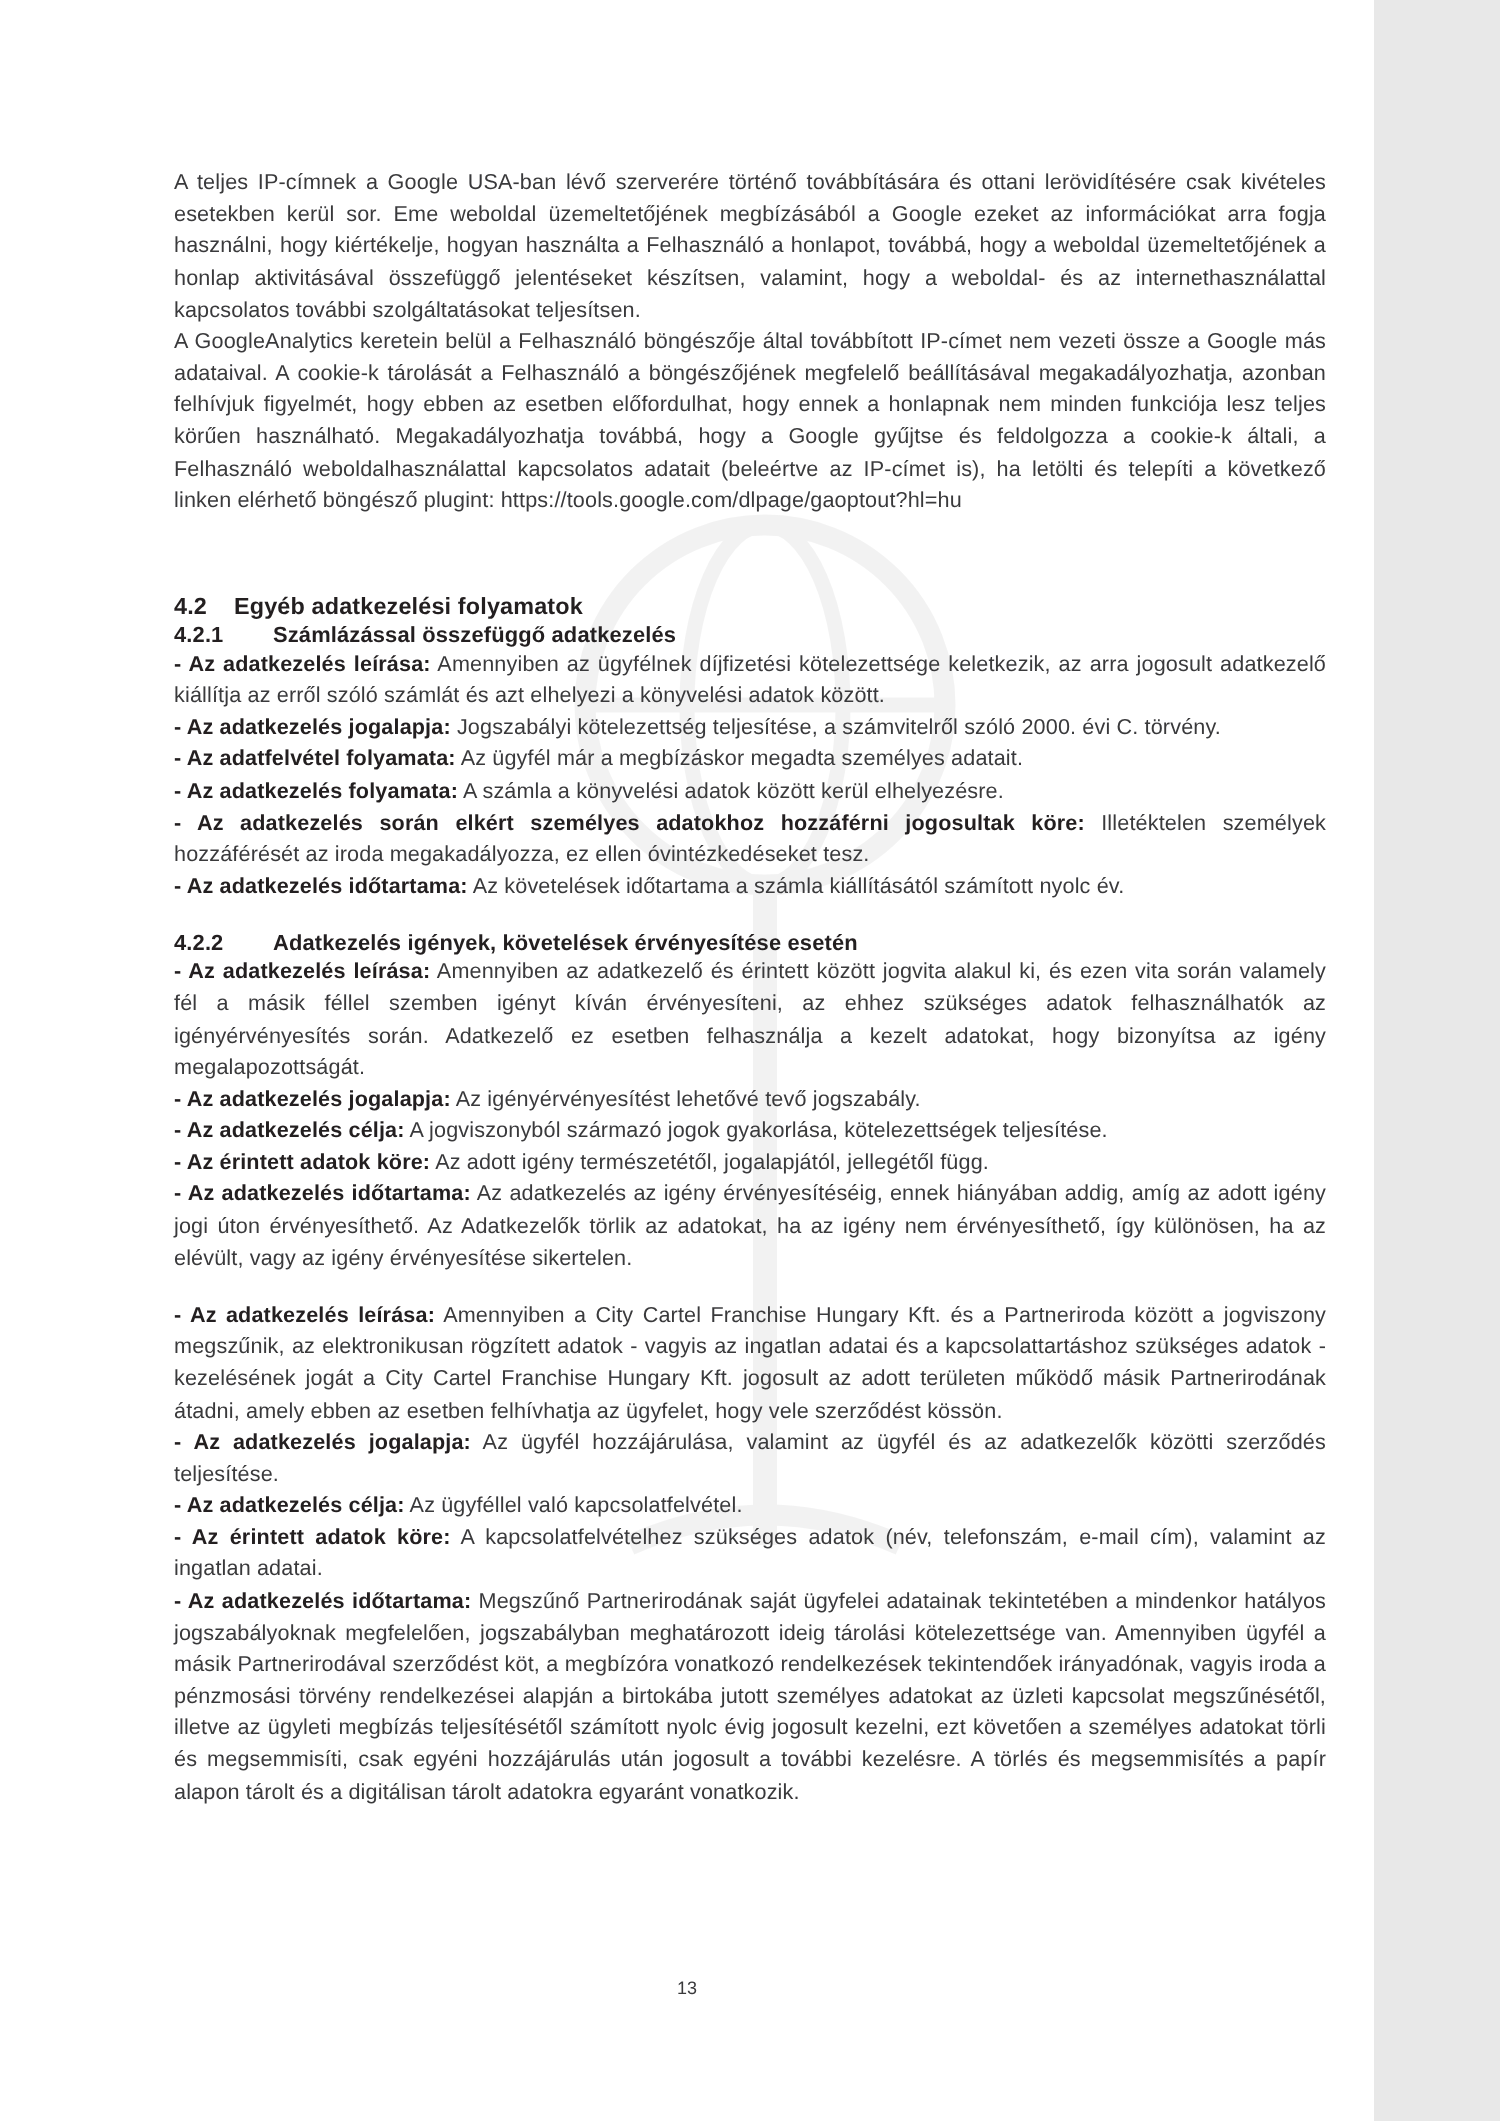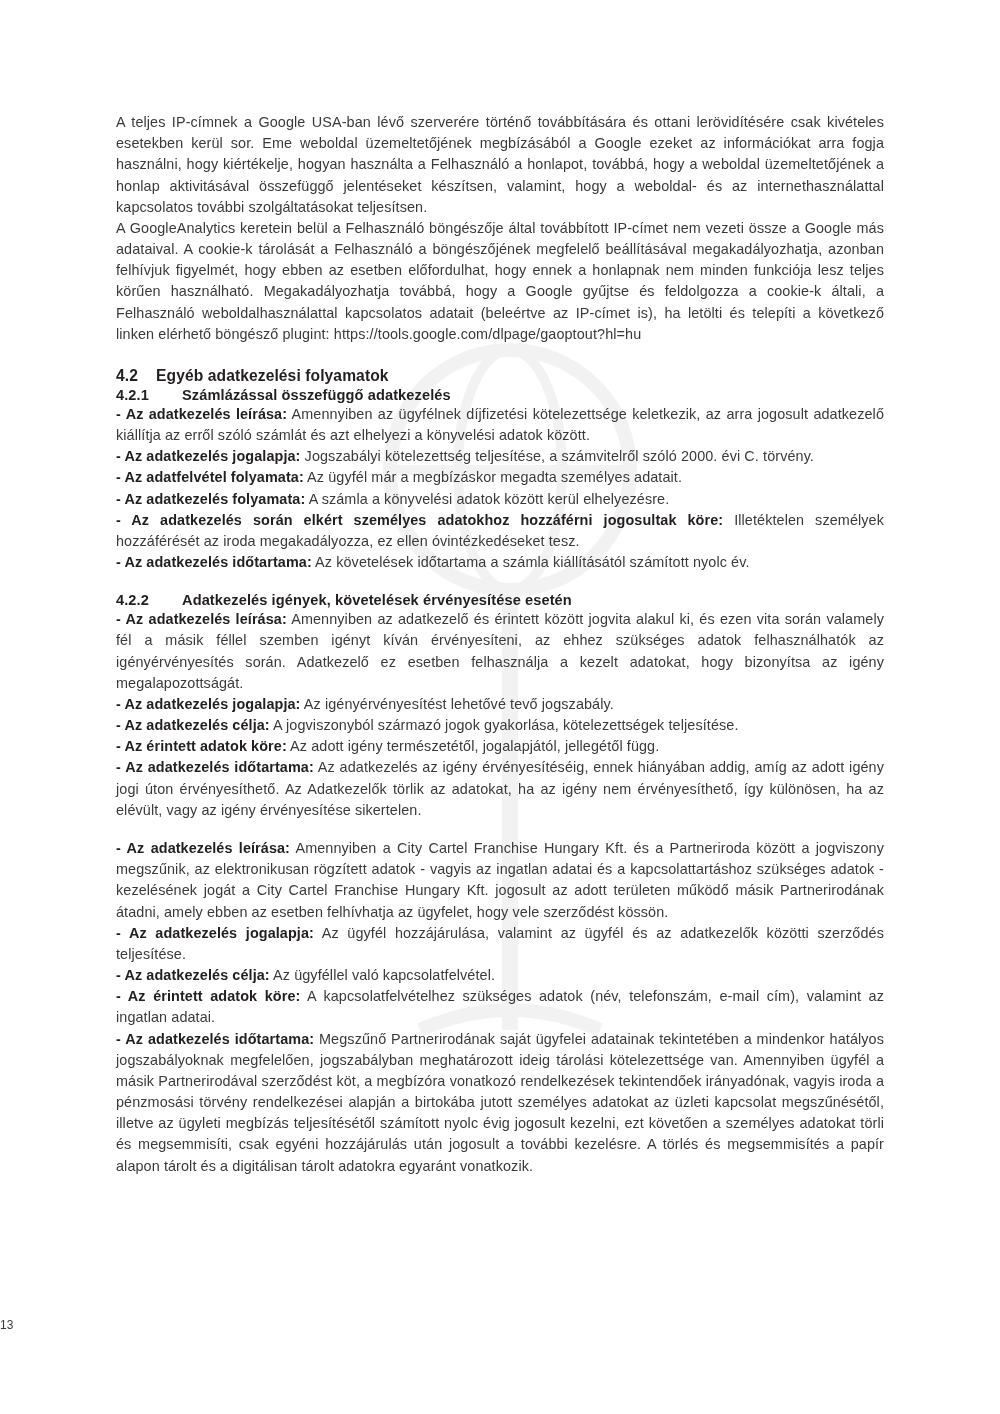--- a/index.html
+++ b/index.html
@@ -1,21 +1,21 @@
 <!DOCTYPE html>
 <html><head>
 <meta charset="utf-8">
 <style>
   html, body {
     margin: 0;
     padding: 0;
     background: #e8e8e8;
   }
   .page {
-    width: 1000px;
+    width: 916px;
     height: 1414px;
     background: #ffffff;
     position: relative;
     overflow: hidden;
     box-sizing: border-box;
     font-family: "Liberation Sans", sans-serif;
     color: #231f20;
   }
   .watermark {
     position: absolute;
@@ -40,21 +40,21 @@
     letter-spacing: 0.1px;
     color: #3a3a3c;
   }
   .h2 {
     font-size: 15.6px;
     font-weight: bold;
     color: #231f20;
     margin: 22px 0 2px 0;
     letter-spacing: 0.1px;
   }
-  .h2 .num { display: inline-block; width: 40px; }
+  .h2 .num { display: inline-block; width: 40px; margin-top: 29px; }
   .h3 {
     font-size: 14.6px;
     font-weight: bold;
     color: #231f20;
     margin: 2px 0 1px 0;
     letter-spacing: 0.1px;
   }
   .h3 .num { display: inline-block; width: 66px; }
   .h3.block {
     text-align: justify;
@@ -74,21 +74,21 @@
     line-height: 1.47;
     text-align: justify;
     letter-spacing: 0.1px;
     color: #3a3a3c;
   }
   .pagenum {
     position: absolute;
     left: 0;
     right: 0;
     top: 1318px;
-    text-align: left;
+    text-align: center;
     font-size: 12px;
     color: #3a3a3c;
   }
 </style>
 </head>
 <body>
 
 <div class="page">
 
   <svg class="watermark" viewBox="0 0 420 780" xmlns="http://www.w3.org/2000/svg">

